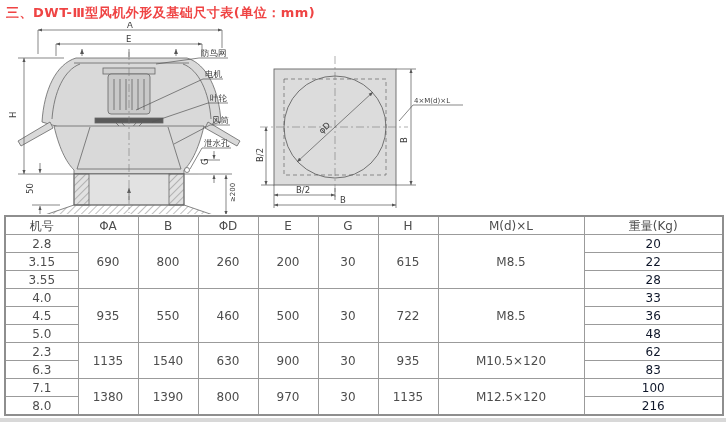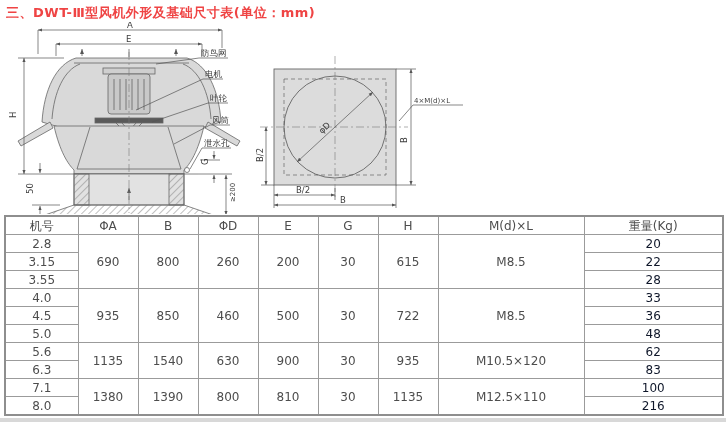--- a/index.html
+++ b/index.html
@@ -191,62 +191,62 @@
         <td class="wt">22</td>
       </tr>
       <tr>
         <td>3.55</td>
         <td class="wt">28</td>
       </tr>
 
       <tr>
         <td>4.0</td>
         <td rowspan="3">935</td>
-        <td rowspan="3">850</td>
+        <td rowspan="3">550</td>
         <td rowspan="3">460</td>
         <td rowspan="3">500</td>
         <td rowspan="3">30</td>
         <td rowspan="3">722</td>
         <td rowspan="3">M8.5</td>
         <td class="wt">33</td>
       </tr>
       <tr>
         <td>4.5</td>
         <td class="wt">36</td>
       </tr>
       <tr>
         <td>5.0</td>
         <td class="wt">48</td>
       </tr>
 
       <tr>
-        <td>5.6</td>
+        <td>2.3</td>
         <td rowspan="2">1135</td>
         <td rowspan="2">1540</td>
         <td rowspan="2">630</td>
         <td rowspan="2">900</td>
         <td rowspan="2">30</td>
         <td rowspan="2">935</td>
         <td rowspan="2">M10.5×120</td>
         <td class="wt">62</td>
       </tr>
       <tr>
         <td>6.3</td>
         <td class="wt">83</td>
       </tr>
 
       <tr>
         <td>7.1</td>
         <td rowspan="2">1380</td>
         <td rowspan="2">1390</td>
         <td rowspan="2">800</td>
-        <td rowspan="2">810</td>
+        <td rowspan="2">970</td>
         <td rowspan="2">30</td>
         <td rowspan="2">1135</td>
-        <td rowspan="2">M12.5×110</td>
+        <td rowspan="2">M12.5×120</td>
         <td class="wt">100</td>
       </tr>
       <tr>
         <td>8.0</td>
         <td class="wt">216</td>
       </tr>
     </tbody>
   </table>
 
   <div class="bottom-strip"></div>

